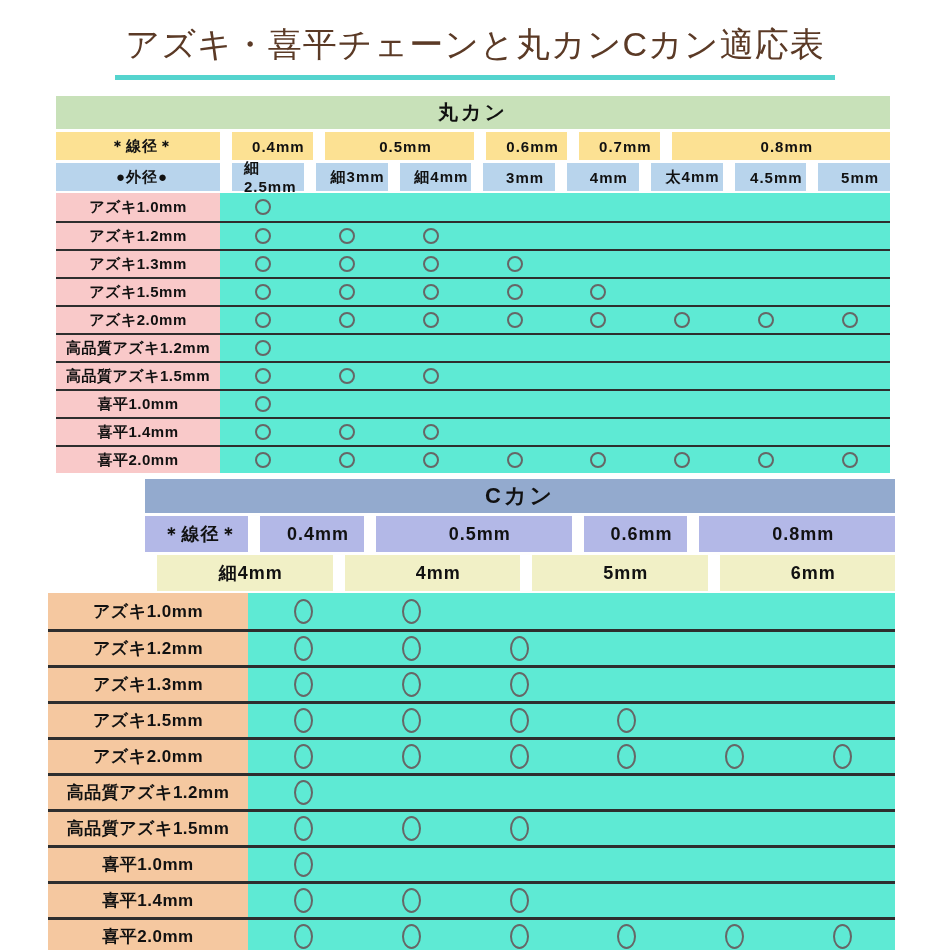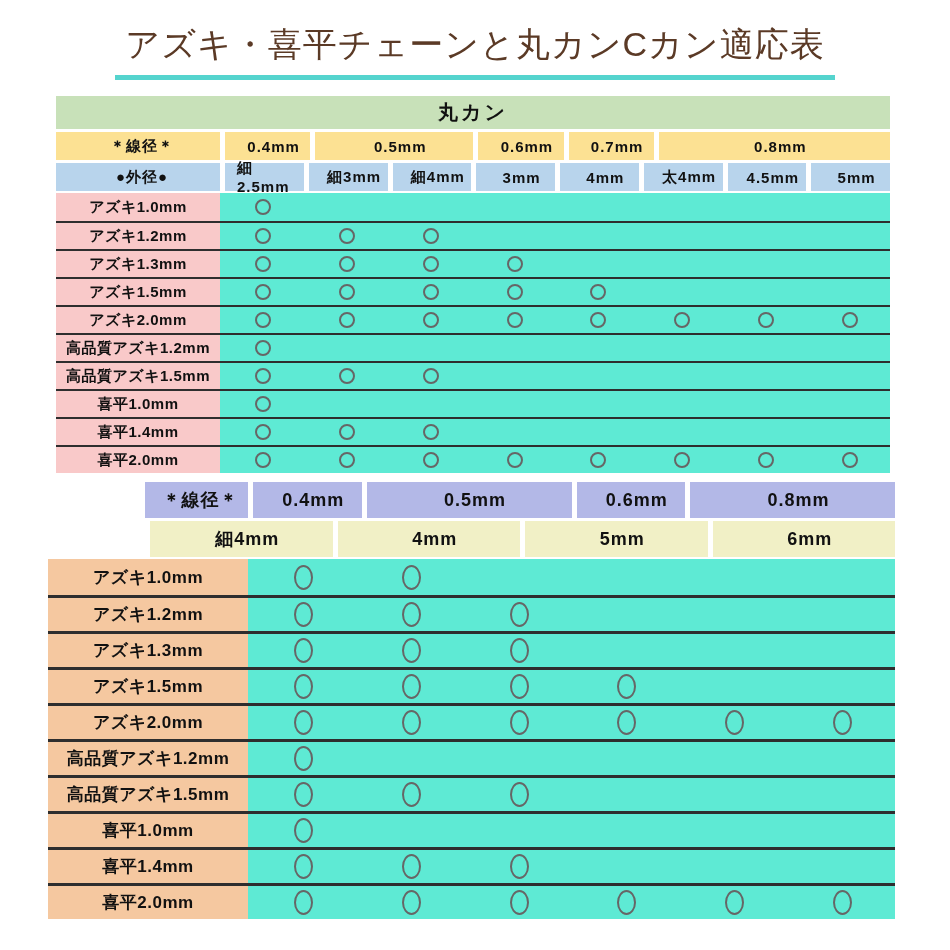--- a/index.html
+++ b/index.html
@@ -36,21 +36,21 @@
   .sub-row { margin-top: 3px; height: var(--subhdr-h); }
   .sub-label {
     flex: 0 0 var(--sublabel-w);
     display: flex; align-items: center; justify-content: center;
     font-size: var(--sub-font);
     letter-spacing: 1px;
     padding-left: 8px;
   }
   .sub-cell {
     flex: 1 1 0;
-    margin-left: 5px;
+    margin-left: 12px;
     display: flex; align-items: center; justify-content: center;
     font-size: var(--sub-font);
     letter-spacing: 1px;
     padding-left: 12px;
   }
   .wire-bg { background: var(--wire-bg); }
   .od-bg   { background: var(--od-bg); }
   .spacer  { flex: 0 0 var(--spacer-w, 0px); background: transparent; }
   .body-row { height: var(--row-h); background: #5eead4; }
   .body-row + .body-row { border-top: var(--bord) solid var(--row-border, #2e2e2e); }
@@ -313,20 +313,24 @@
           </div>
           <div class="cell-data">
             <div class="mark"></div>
           </div>
           <div class="cell-data">
             <div class="mark"></div>
           </div>
         </div>
       </div>
       <div class="tbl t-1">
+        <div class="hdr-row">
+          <div class="spacer"></div>
+          <div class="hdr-bar">Cカン</div>
+        </div>
         <div class="sub-row">
           <div class="spacer"></div>
           <div class="sub-label wire-bg">＊線径＊</div>
           <div class="sub-cell wire-bg" style="flex-grow: 1;">0.4mm</div>
           <div class="sub-cell wire-bg" style="flex-grow: 2;">0.5mm</div>
           <div class="sub-cell wire-bg" style="flex-grow: 1;">0.6mm</div>
           <div class="sub-cell wire-bg" style="flex-grow: 2;">0.8mm</div>
         </div>
         <div class="sub-row">
           <div class="spacer"></div>

